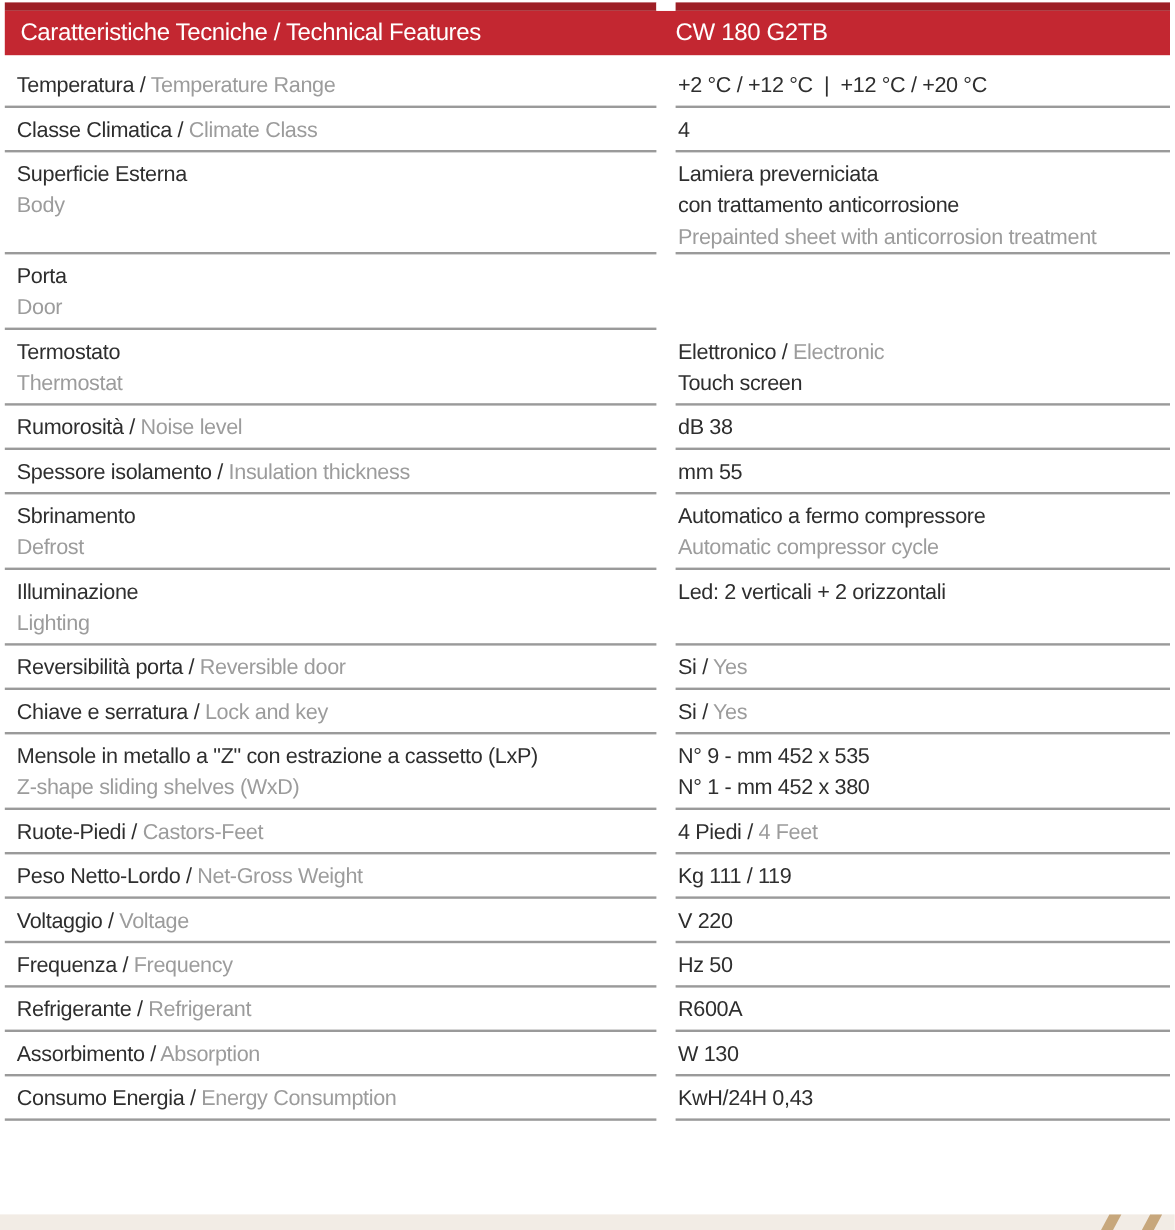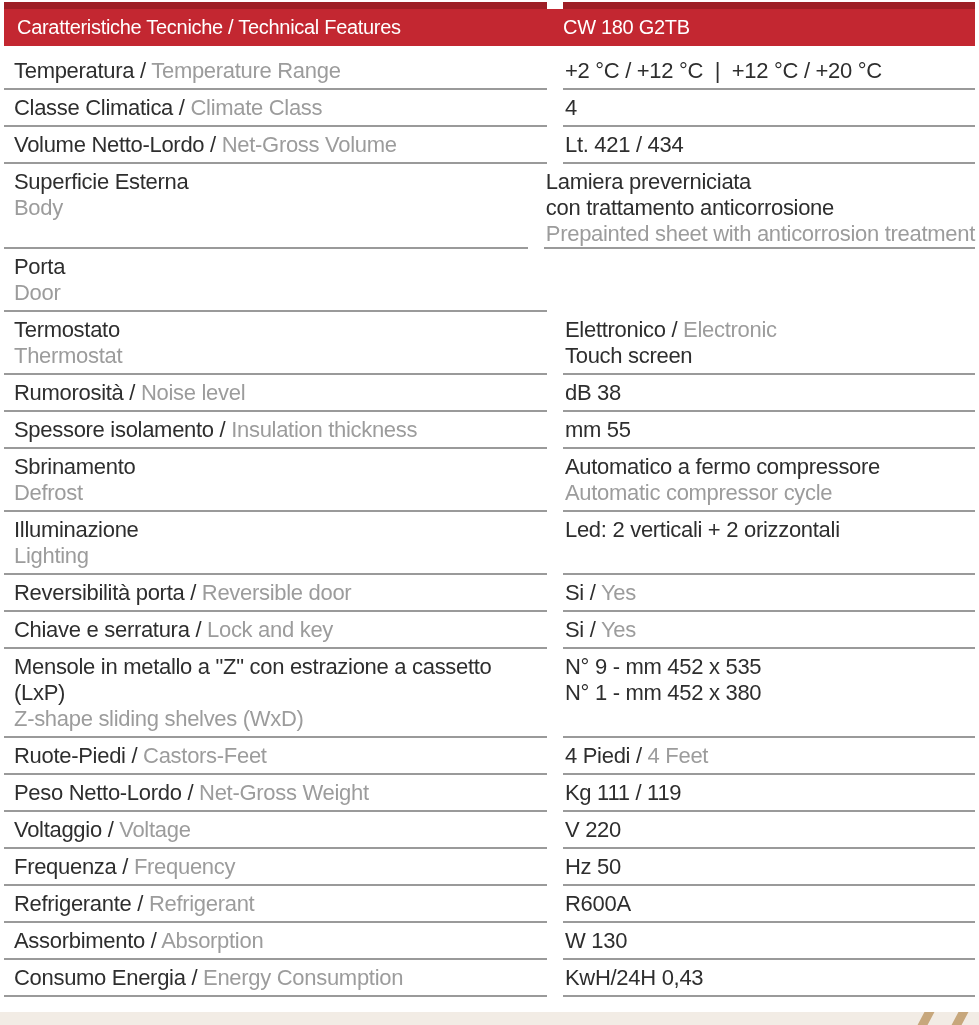--- a/index.html
+++ b/index.html
@@ -29,21 +29,21 @@
 
   .header-bar {
     display: flex; align-items: center;
     margin: 0 4px; height: 37px;
     background: var(--header-bg);
     color: #fff; font-weight: normal; font-size: 20px;
   }
   .header-bar .h-left  { width: 543px; padding-left: 13px; }
   .header-bar .h-right { margin-left: 16px; }
 
-  .spec-table { margin: 7px 4px 0 4px; font-size: 22px; line-height: 26px; }
+  .spec-table { margin: 7px 4px 0 4px; font-size: 18px; line-height: 26px; }
   .row { display: flex; }
   .cell-label {
     width: 543px;
     padding: 5px 6px 4px 10px;
     border-bottom: 2px solid var(--divider);
   }
   .cell-value {
     flex: 1;
     margin-left: 16px;
     padding: 5px 0 0 2px;
@@ -95,28 +95,20 @@
 
   <div class="row">
     <div class="cell-label">
       <span class="row-label"><span class="lbl-it">Classe Climatica / </span><span class="lbl-en">Climate Class</span></span>
     </div>
     <div class="cell-value">
         <div class="value-line"><span>4</span><span class="muted"></span></div>
       </div>
   </div>
 
-  <div class="row">
-    <div class="cell-label">
-      <span class="row-label"><span class="lbl-it">Volume Netto-Lordo / </span><span class="lbl-en">Net-Gross Volume</span></span>
-    </div>
-    <div class="cell-value">
-        <div class="value-line"><span>Lt. 421 / 434</span><span class="muted"></span></div>
-      </div>
-  </div>
 
   <div class="row">
     <div class="cell-label">
       <span class="row-label stacked"><span class="lbl-it">Superficie Esterna</span><span class="lbl-en">Body</span></span>
     </div>
     <div class="cell-value">
         <div class="value-line"><span>Lamiera preverniciata</span><span class="muted"></span></div>
         <div class="value-line"><span>con trattamento anticorrosione</span><span class="muted"></span></div>
         <div class="value-line"><span></span><span class="muted">Prepainted sheet with anticorrosion treatment</span></div>
       </div>

